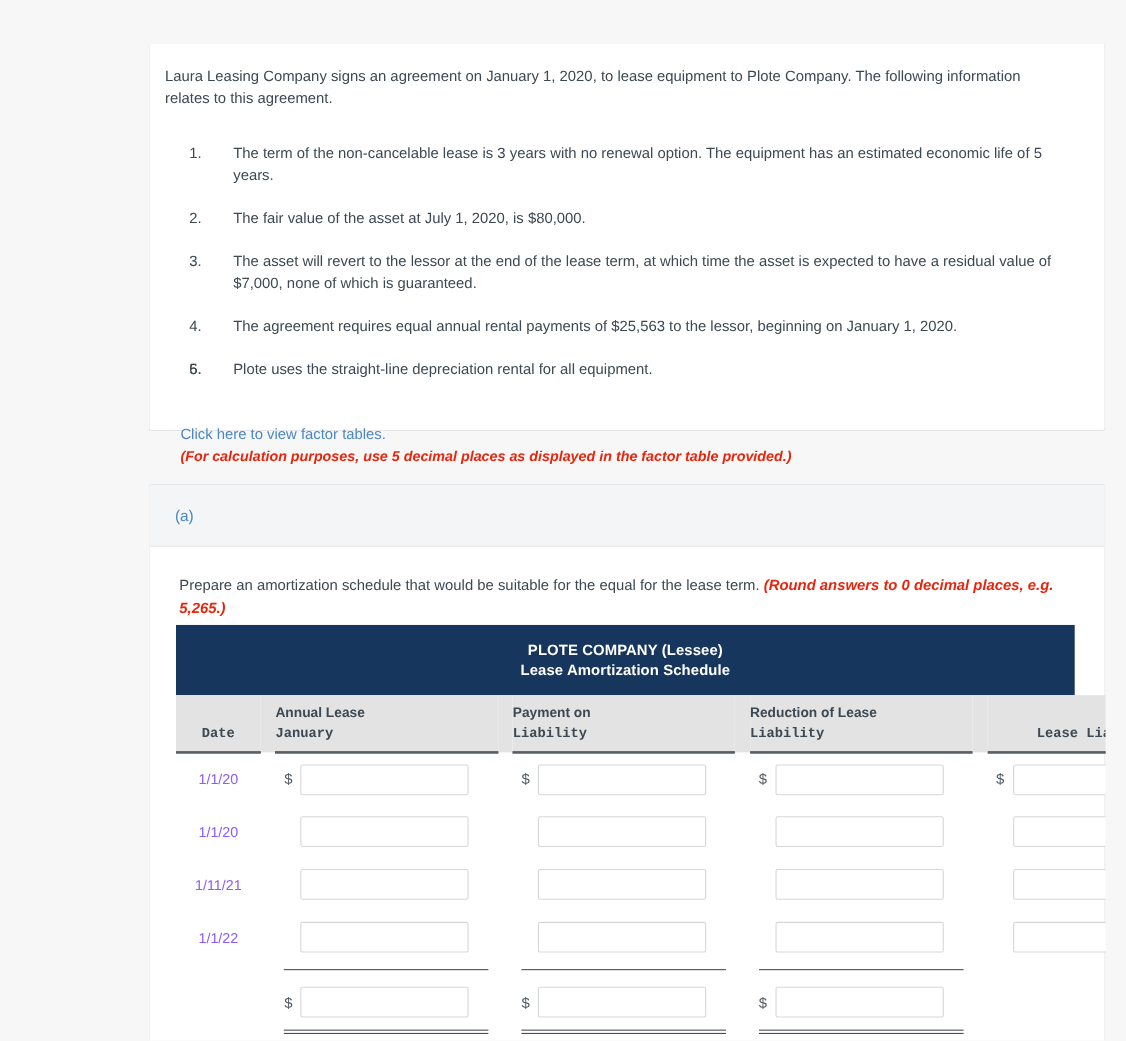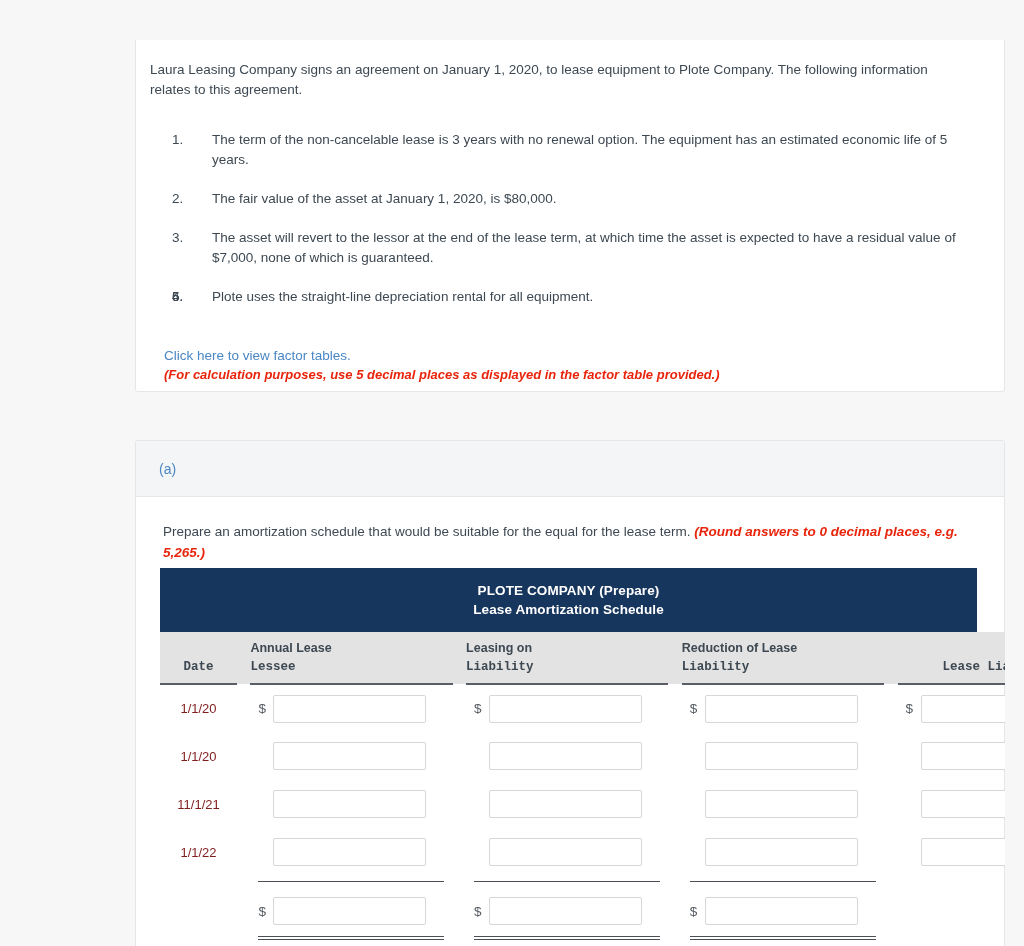--- a/index.html
+++ b/index.html
@@ -147,21 +147,21 @@
   table.amort thead th .hdr-l2 { display: block; font-family: Liberation Mono, monospace; }
   table.amort thead th.th-right-trunc { text-align: center; padding-right: 0; }
 
   table.amort tbody td {
     padding: 0;
     height: 48px;
     vertical-align: middle;
   }
   td.date-cell {
     font-size: 13px;
-    color: #7f1d1d;
+    color: #8b5cf6;
     text-align: center;
     padding-right: 4px;
   }
   .cellwrap {
     display: flex;
     align-items: center;
     gap: 6px;
     padding-left: 8px;
   }
   .dollar {
@@ -210,28 +210,29 @@
     <div class="facts-body">
       <p class="intro">Laura Leasing Company signs an agreement on January 1, 2020, to lease equipment to Plote Company. The following information relates to this agreement.</p>
 
       <ul class="facts-list">
         <li>
           <span class="num">1.</span>
           <span>The term of the non-cancelable lease is 3 years with no renewal option. The equipment has an estimated economic life of 5 years.</span>
         </li>
         <li>
           <span class="num">2.</span>
-          <span>The fair value of the asset at January 1, 2020, is $80,000.</span>
+          <span>The fair value of the asset at July 1, 2020, is $80,000.</span>
         </li>
         <li>
           <span class="num">3.</span>
           <span>The asset will revert to the lessor at the end of the lease term, at which time the asset is expected to have a residual value of $7,000, none of which is guaranteed.</span>
         </li>
         <li>
           <span class="num">4.</span>
+          <span>The agreement requires equal annual rental payments of $25,563 to the lessor, beginning on January 1, 2020.</span>
         </li>
         <li>
           <span class="num">5.</span>
         </li>
         <li>
           <span class="num">6.</span>
           <span>Plote uses the straight-line depreciation rental for all equipment.</span>
         </li>
       </ul>
 
@@ -249,21 +250,21 @@
         <span>Prepare an amortization schedule that would be suitable for the equal for the lease term.</span>
         <span class="rnd">(Round answers to 0 decimal places, e.g. 5,265.)</span>
       </p>
     </div>
   </div>
 
   <div class="sched">
     <div class="sched-inner">
 
       <div class="title-bar">
-        <div class="t1">PLOTE COMPANY (Prepare)</div>
+        <div class="t1">PLOTE COMPANY (Lessee)</div>
         <div class="t2">Lease Amortization Schedule</div>
       </div>
 
       <table class="amort">
         <colgroup>
           <col class="c-date">
             <col class="c-gap">
           <col class="c-val">
             <col class="c-gap">
           <col class="c-val">
@@ -275,26 +276,26 @@
         <thead>
           <tr>
             <th class="th-date">
               <span class="hdr-l1">&nbsp;</span>
               <span class="hdr-l2">Date</span>
             </th>
             <th class="gap"></th>
 
             <th class="th-val">
               <span class="hdr-l1">Annual Lease</span>
-              <span class="hdr-l2">Lessee</span>
+              <span class="hdr-l2">January</span>
             </th>
             <th class="gap"></th>
 
             <th class="th-val">
-              <span class="hdr-l1">Leasing on</span>
+              <span class="hdr-l1">Payment on</span>
               <span class="hdr-l2">Liability</span>
             </th>
             <th class="gap"></th>
 
             <th class="th-val">
               <span class="hdr-l1">Reduction of Lease</span>
               <span class="hdr-l2">Liability</span>
             </th>
             <th class="gap"></th>
 
@@ -365,21 +366,21 @@
             <td></td>
             <td>
               <div class="cellwrap">
                 <span class="dollar blank">$</span>
                 <input class="ans" type="text" placeholder="" style="">
               </div>
             </td>
           </tr>
 
           <tr>
-            <td class="date-cell">11/1/21</td>
+            <td class="date-cell">1/11/21</td>
             <td></td>
             <td>
               <div class="cellwrap">
                 <span class="dollar blank">$</span>
                 <input class="ans" type="text" placeholder="" style="">
               </div>
             </td>
             <td></td>
             <td>
               <div class="cellwrap">

